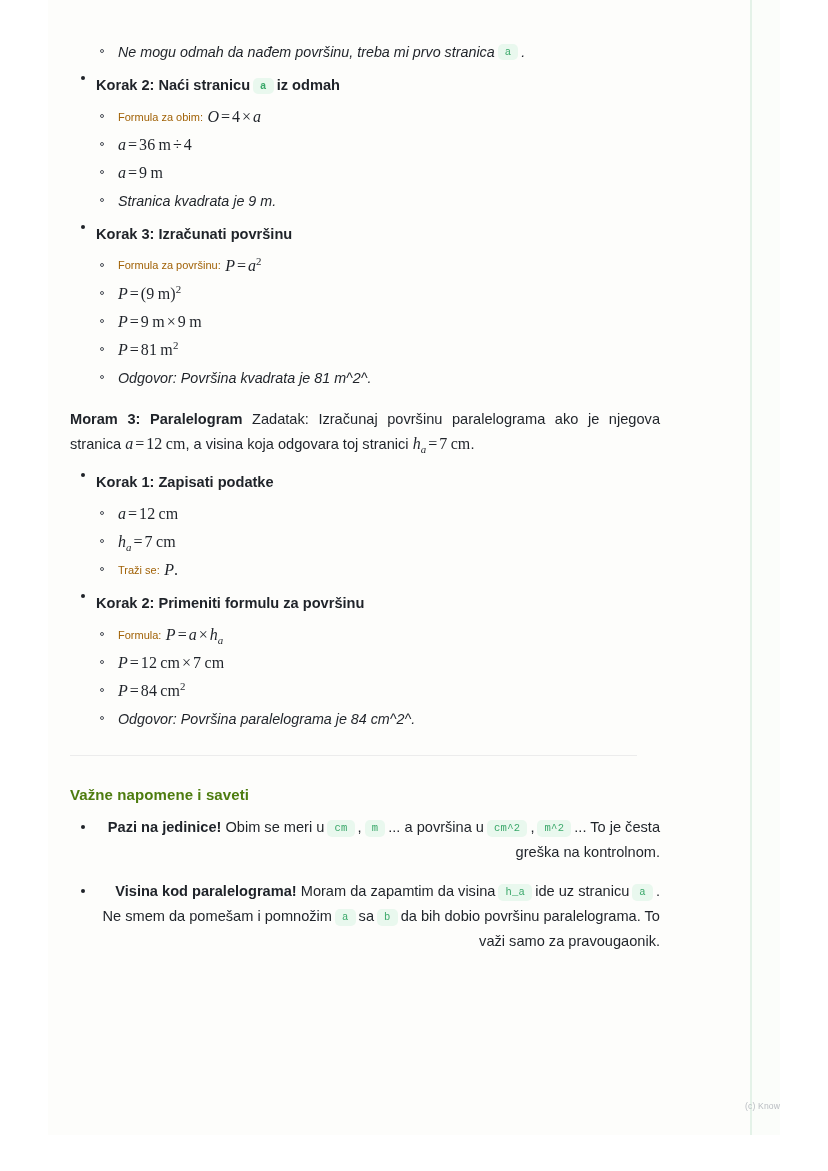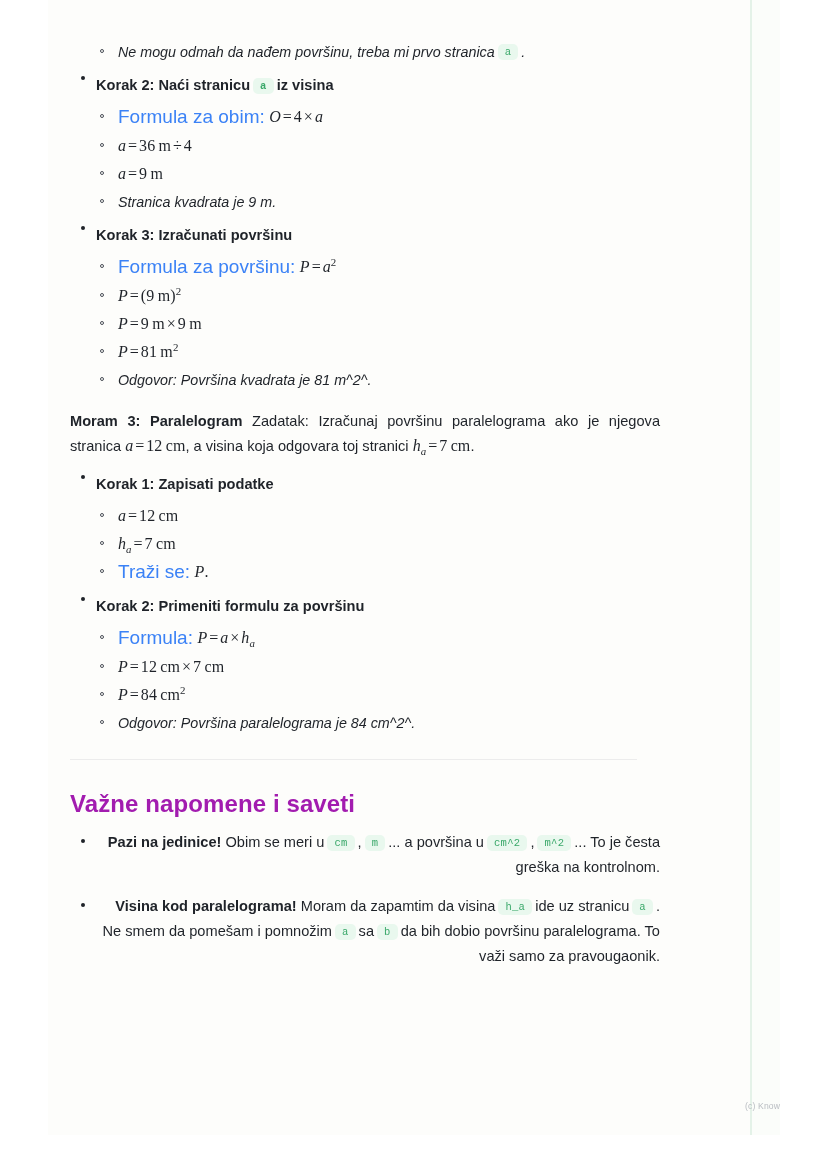--- a/index.html
+++ b/index.html
@@ -49,22 +49,22 @@
 
   #content {
     position: absolute;
     left: 22px;
     top: 0;
     width: 590px;
   }
 
   
   .txt {
-    color: #3b82f6;
-    font-size: 19px;
+    color: #a16207;
+    font-size: 11px;
     line-height: 1.52;
   }
   b, .bold { font-weight: bold; }
 
   
   .m {
     font-family: "Liberation Serif", "DejaVu Serif", serif;
     font-style: italic;
     font-size: 16px;
     color: #1f2329;
@@ -171,23 +171,23 @@
   
   hr.sep {
     border: 0;
     border-top: 1px solid #ececec;
     margin: 22px 0 0 0;
     width: 567px;
   }
 
   
   h2.sect {
-    font-size: 24px;
+    font-size: 15px;
     font-weight: bold;
-    color: #a21caf;
+    color: #4d7c0f;
     margin: 30px 0 12px 0;
     padding: 0;
     letter-spacing: .1px;
   }
 
   
   ul.notes {
     list-style: none;
     margin: 0;
     padding: 0;
@@ -237,21 +237,21 @@
         <span class="ital">Ne mogu odmah da nađem površinu, treba mi prvo stranica</span>
         <span class="chip">a</span>
         <span class="ital">.</span>
       </li>
     </ul>
 
     <ul class="lvl1">
       <li>
         <span class="b1"></span>
         <div class="head1">
-          <span>Korak 2: Naći stranicu</span><span class="chip">a</span><span>iz visina</span>
+          <span>Korak 2: Naći stranicu</span><span class="chip">a</span><span>iz odmah</span>
         </div>
       </li>
     </ul>
 
     <ul class="lvl2">
       <li>
         <span class="b2"></span>
         <span class="txt">Formula za obim:</span>&nbsp;<span class="m">O<span class="op">=</span><span class="up">4</span><span class="op">×</span>a</span>
       </li>
       <li>

